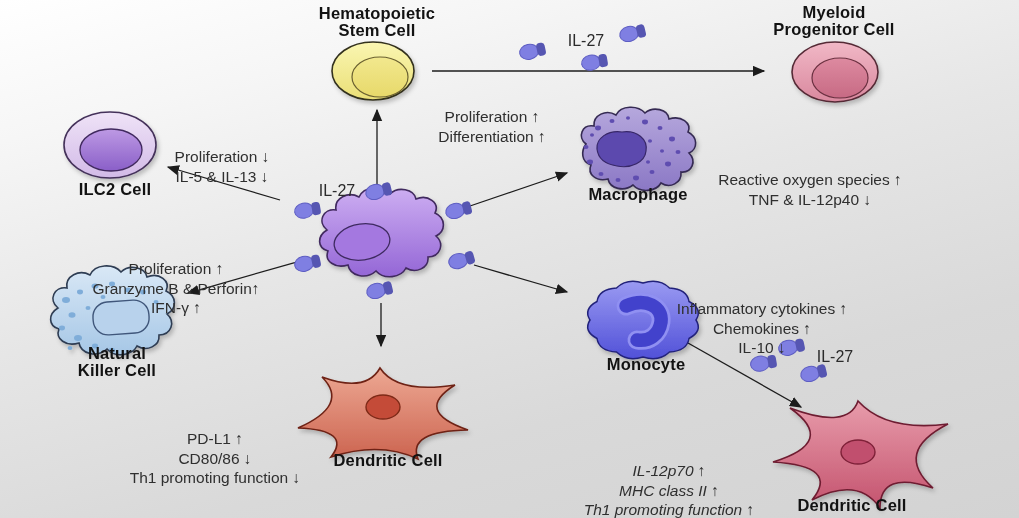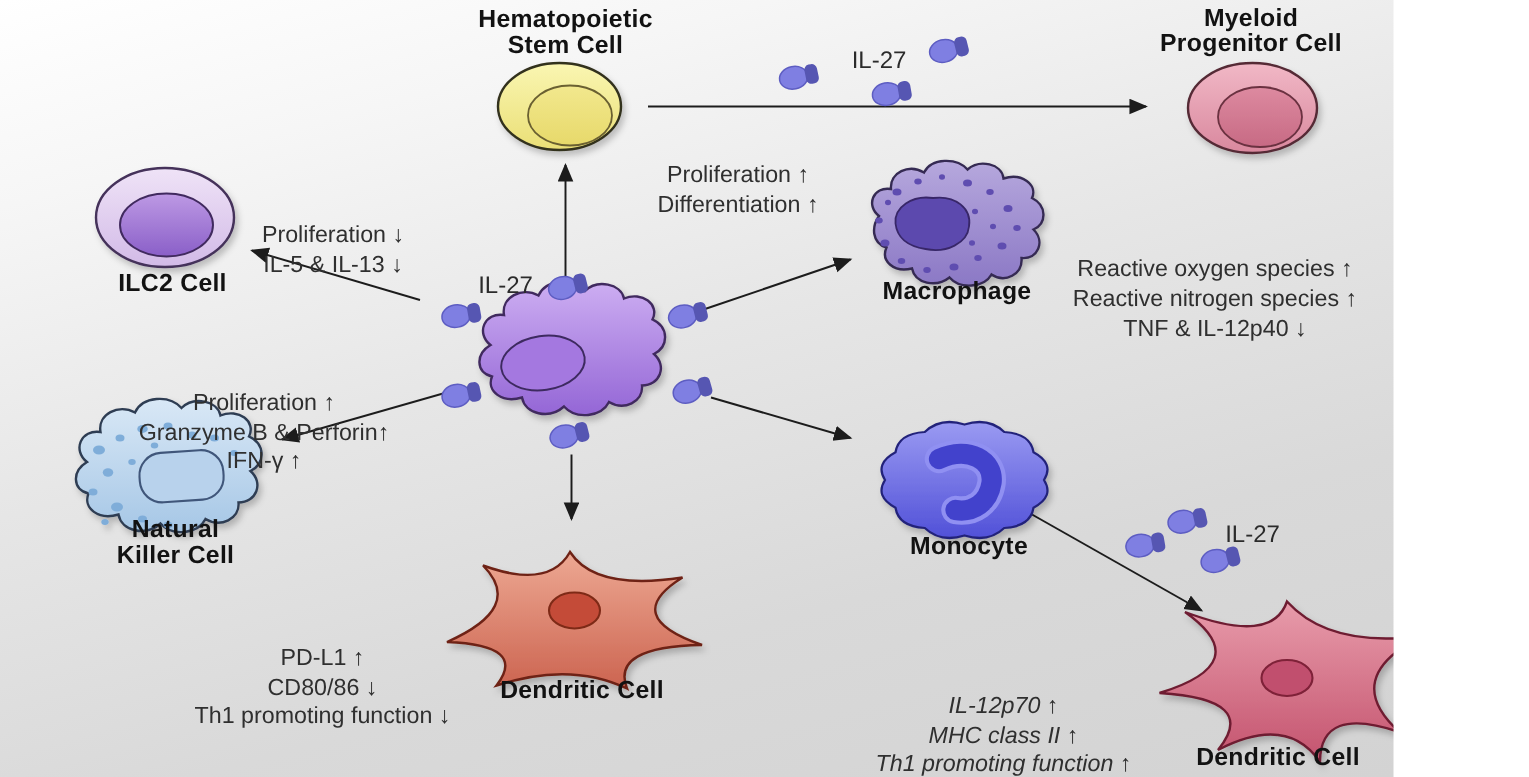--- a/index.html
+++ b/index.html
@@ -1,18 +1,18 @@
 <!DOCTYPE html>
 <html><head>
 <meta charset="utf-8">
 <style>
   html,body{margin:0;padding:0;}
   .stage{
     position:relative;
-    width:929px;height:518px;
+    width:1019px;height:518px;
     overflow:hidden;
     background:linear-gradient(165deg,#ffffff 0%,#f6f6f6 18%,#e6e6e6 45%,#d9d9d9 72%,#d3d3d3 100%);
     font-family:"Liberation Sans",sans-serif;
   }
   .stage svg{position:absolute;left:0;top:0;}
   .lbl{position:absolute;transform:translateX(-50%);text-align:center;white-space:nowrap;}
   .name{font-weight:700;font-size:16.5px;line-height:16.5px;color:#121212;letter-spacing:.2px;}
   .fx{font-size:15.5px;line-height:19.5px;color:#2f2f2f;margin-top:30px;}
   .il27{font-size:16px;line-height:16px;color:#2b2b2b;}
 </style>
@@ -233,37 +233,41 @@
   </div>
   <div class="lbl il27" style="left:337px;top:183px;">
     <span>IL-27</span>
   </div>
   <div class="lbl il27" style="left:835px;top:349px;">
     <span>IL-27</span>
   </div>
 
   <div class="lbl fx" style="left:810px;top:140px;line-height:20px;">
     <div>Reactive oxygen species ↑</div>
-    <div>Reactive nitrogen species ↑</div>
     <div>TNF &amp; IL-12p40 ↓</div>
   </div>
   <div class="lbl name" style="left:638px;top:186px;">
     <div>Macrophage</div>
   </div>
 
   <div class="lbl fx" style="left:176px;top:229px;">
     <div>Proliferation ↑</div>
     <div>Granzyme B &amp; Perforin↑</div>
     <div>IFN-γ ↑</div>
   </div>
   <div class="lbl name" style="left:117px;top:345px;line-height:17px;">
     <div>Natural</div>
     <div>Killer Cell</div>
   </div>
 
+  <div class="lbl fx" style="left:762px;top:269px;">
+    <div>Inflammatory cytokines ↑</div>
+    <div>Chemokines ↑</div>
+    <div>IL-10 ↓</div>
+  </div>
   <div class="lbl name" style="left:646px;top:356px;">
     <div>Monocyte</div>
   </div>
 
   <div class="lbl fx" style="left:215px;top:399px;">
     <div>PD-L1 ↑</div>
     <div>CD80/86 ↓</div>
     <div>Th1 promoting function ↓</div>
   </div>
   <div class="lbl name" style="left:388px;top:452px;">

